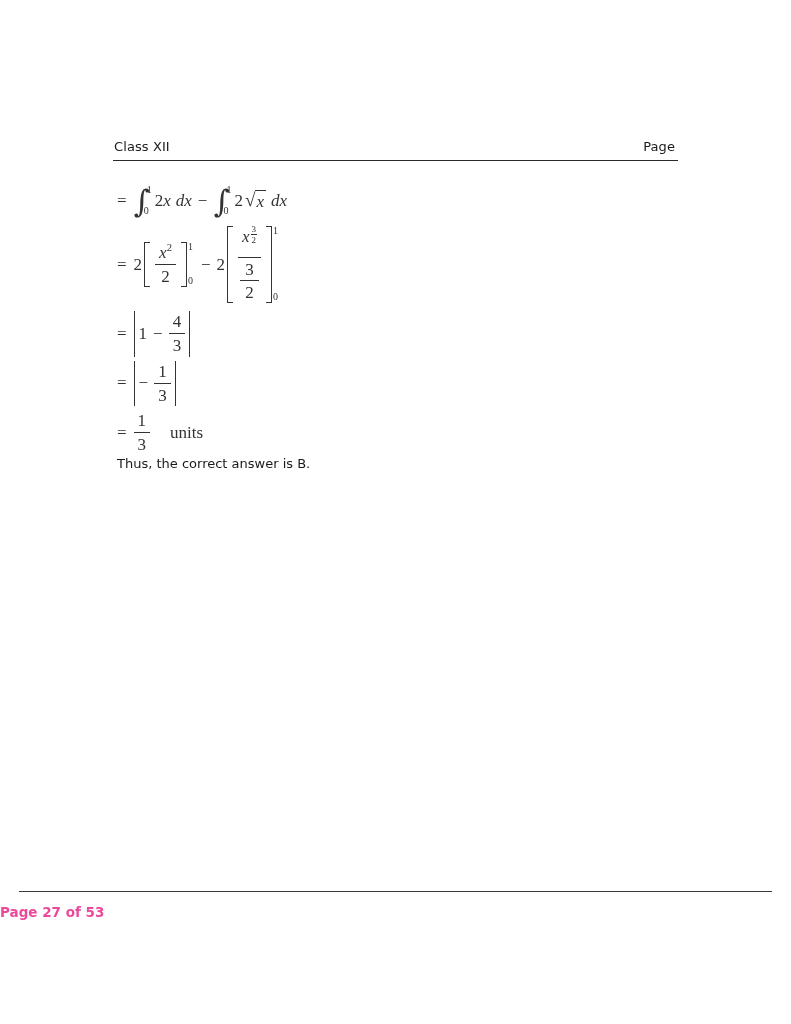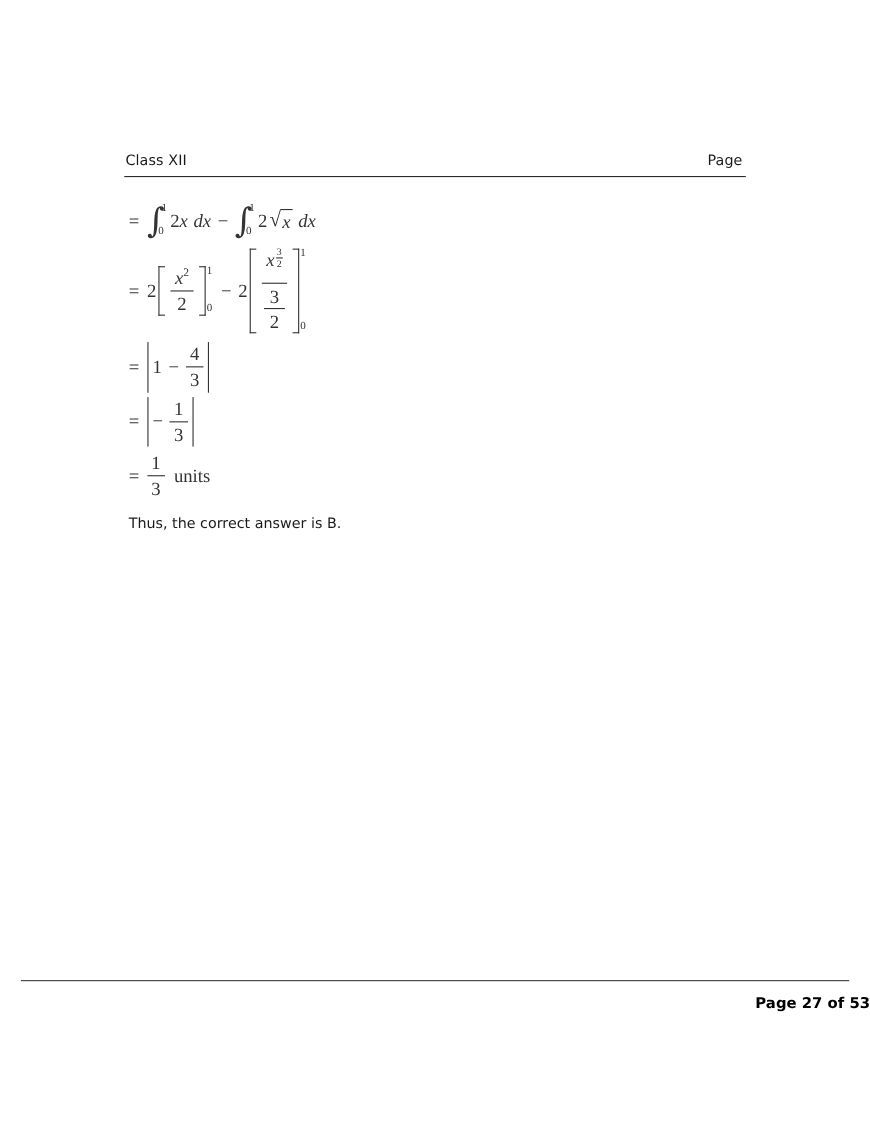--- a/index.html
+++ b/index.html
@@ -72,42 +72,42 @@
     display:flex; flex-direction:column; justify-content:space-between;
     align-self:stretch; font-size:10px; line-height:1; margin-left:1px; padding:0 0 1px 0;
   }
 
   
   .absgrp { display:inline-flex; align-items:center; }
   .vbar { width:0; align-self:stretch; border-left:1.3px solid #333; }
   .vbar.vl { margin-right:4px; }
   .vbar.vr { margin-left:4px; }
 
-  .units { margin-left:8px; }
+  .units { margin-left:20px; }
 
   
   .l1 { height:38px; margin-bottom:6px; }
   .l2 { min-height:76px; margin-bottom:8px; }
   .l3 { min-height:42px; margin-bottom:4px; }
   .l4 { min-height:42px; margin-bottom:4px; }
   .l5 { min-height:38px; }
 
   .conclusion {
-    margin-top:13px; font-family:"DejaVu Sans",sans-serif;
+    font-family:"DejaVu Sans",sans-serif;
     font-size:13px; color:#1a1a1a;
   }
 
   
   .footer-rule {
     position:absolute; left:19px; right:19px; top:891px;
     border-top:1.7px solid #3a3a3a; height:0;
   }
   .footer {
     position:absolute; left:0; right:0; top:904px;
-    text-align:right; font-size:13.5px; font-weight:bold; color:#000000;
+    text-align:left; font-size:13.5px; font-weight:bold; color:#ec4899;
   }
 </style>
 </head>
 <body>
 
 <div class="page">
 
   <div class="header">
     <span>Class XII</span>
     <span>Page</span>

